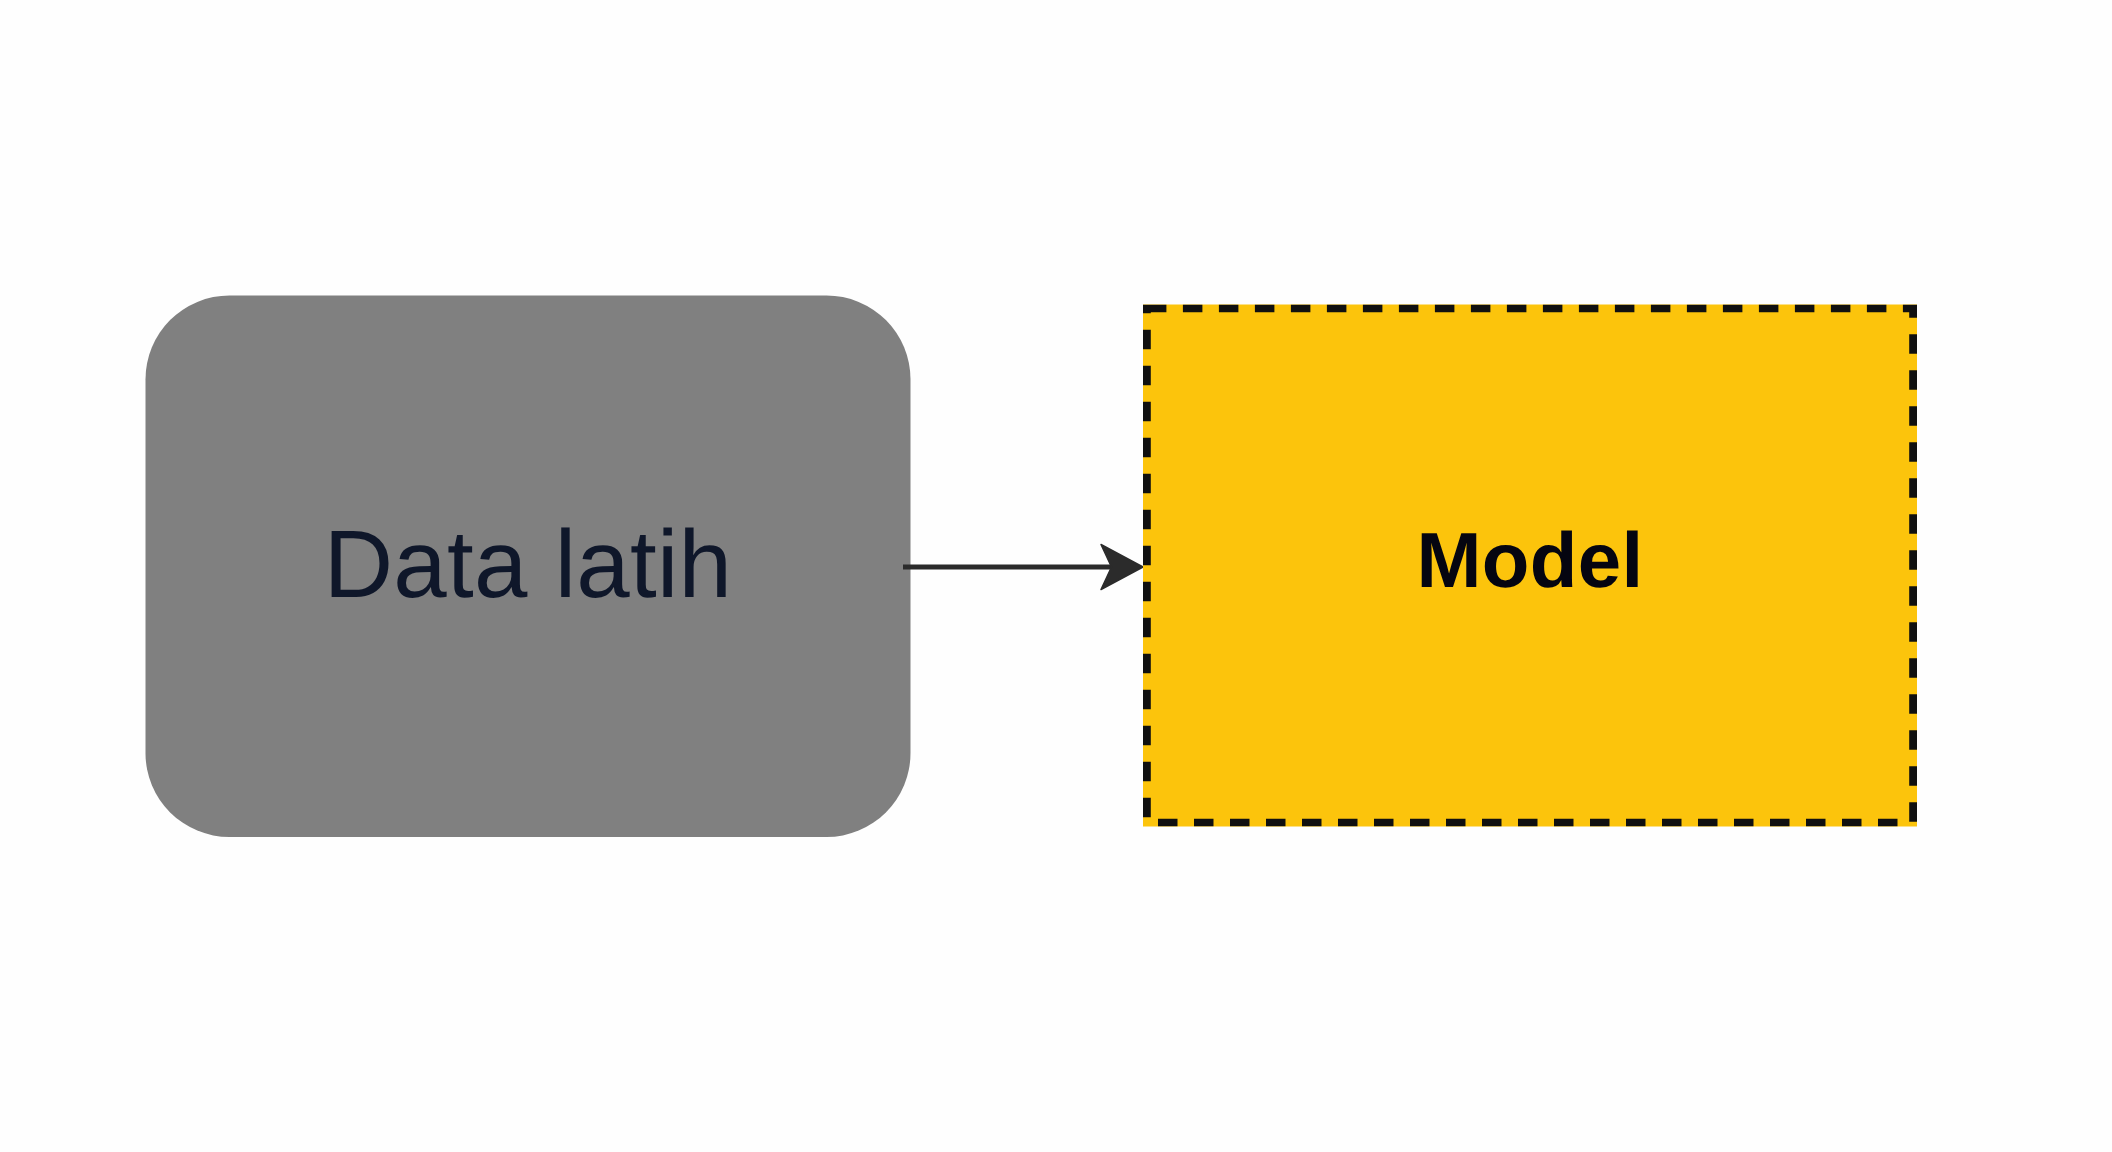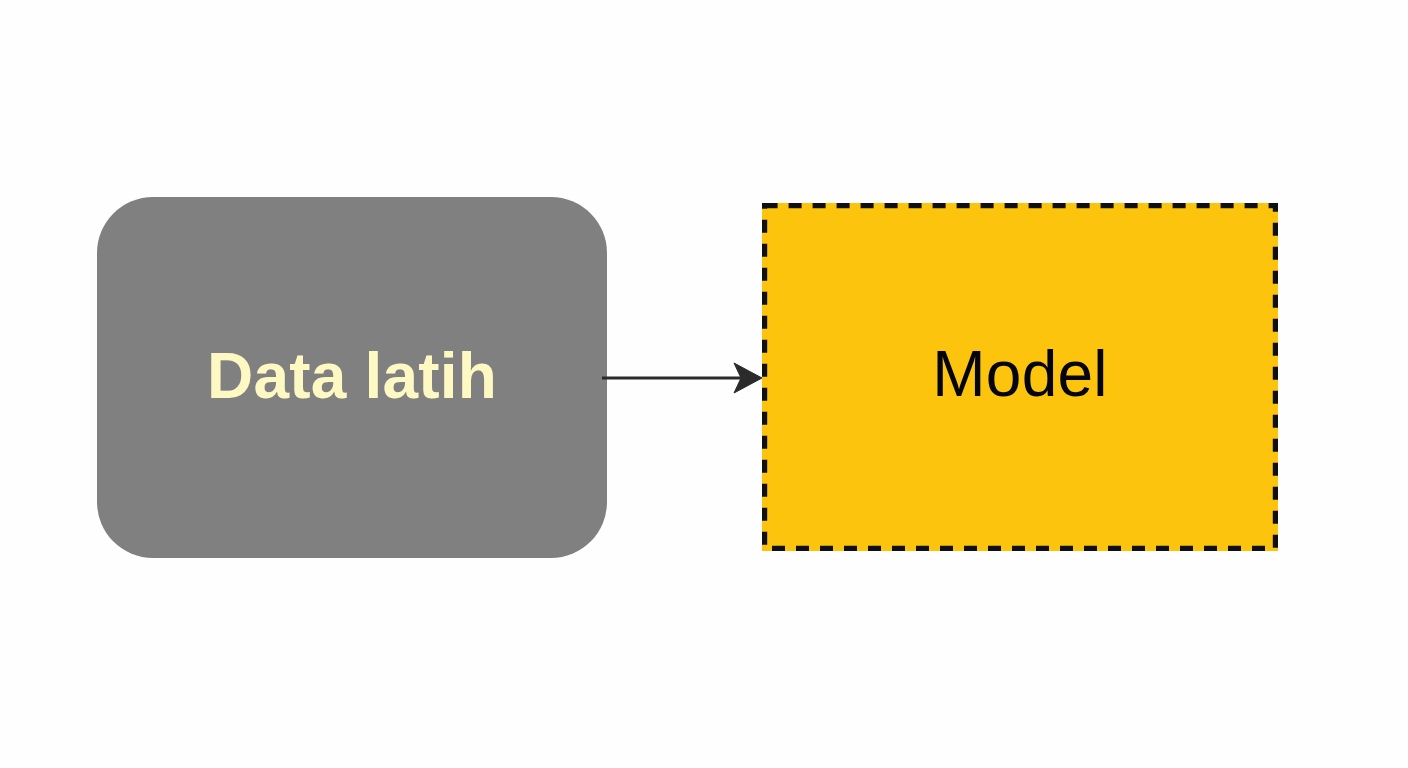--- a/index.html
+++ b/index.html
@@ -28,23 +28,23 @@
     width: 510px;
     height: 361px;
     background: #808080;
     border-radius: 56px;
     display: flex;
     align-items: center;
     justify-content: center;
     box-sizing: border-box;
   }
   .node-data .label {
-    color: #fef9c3;
+    color: #0f172a;
     font-size: 64px;
-    font-weight: 700;
+    font-weight: 400;
     line-height: 1;
     letter-spacing: 0.2px;
     white-space: nowrap;
     position: relative;
     top: -2px;
   }
 
   
   .node-model {
     position: absolute;
@@ -61,22 +61,22 @@
   .node-model .dash-border {
     position: absolute;
     left: 0;
     top: 0;
     width: 100%;
     height: 100%;
     pointer-events: none;
   }
   .node-model .label {
     color: #050510;
-    font-size: 64px;
-    font-weight: 400;
+    font-size: 52px;
+    font-weight: 700;
     line-height: 1;
     letter-spacing: 0.2px;
     white-space: nowrap;
     position: relative;
     top: -3px;
     z-index: 2;
   }
 
   
   .connector {

